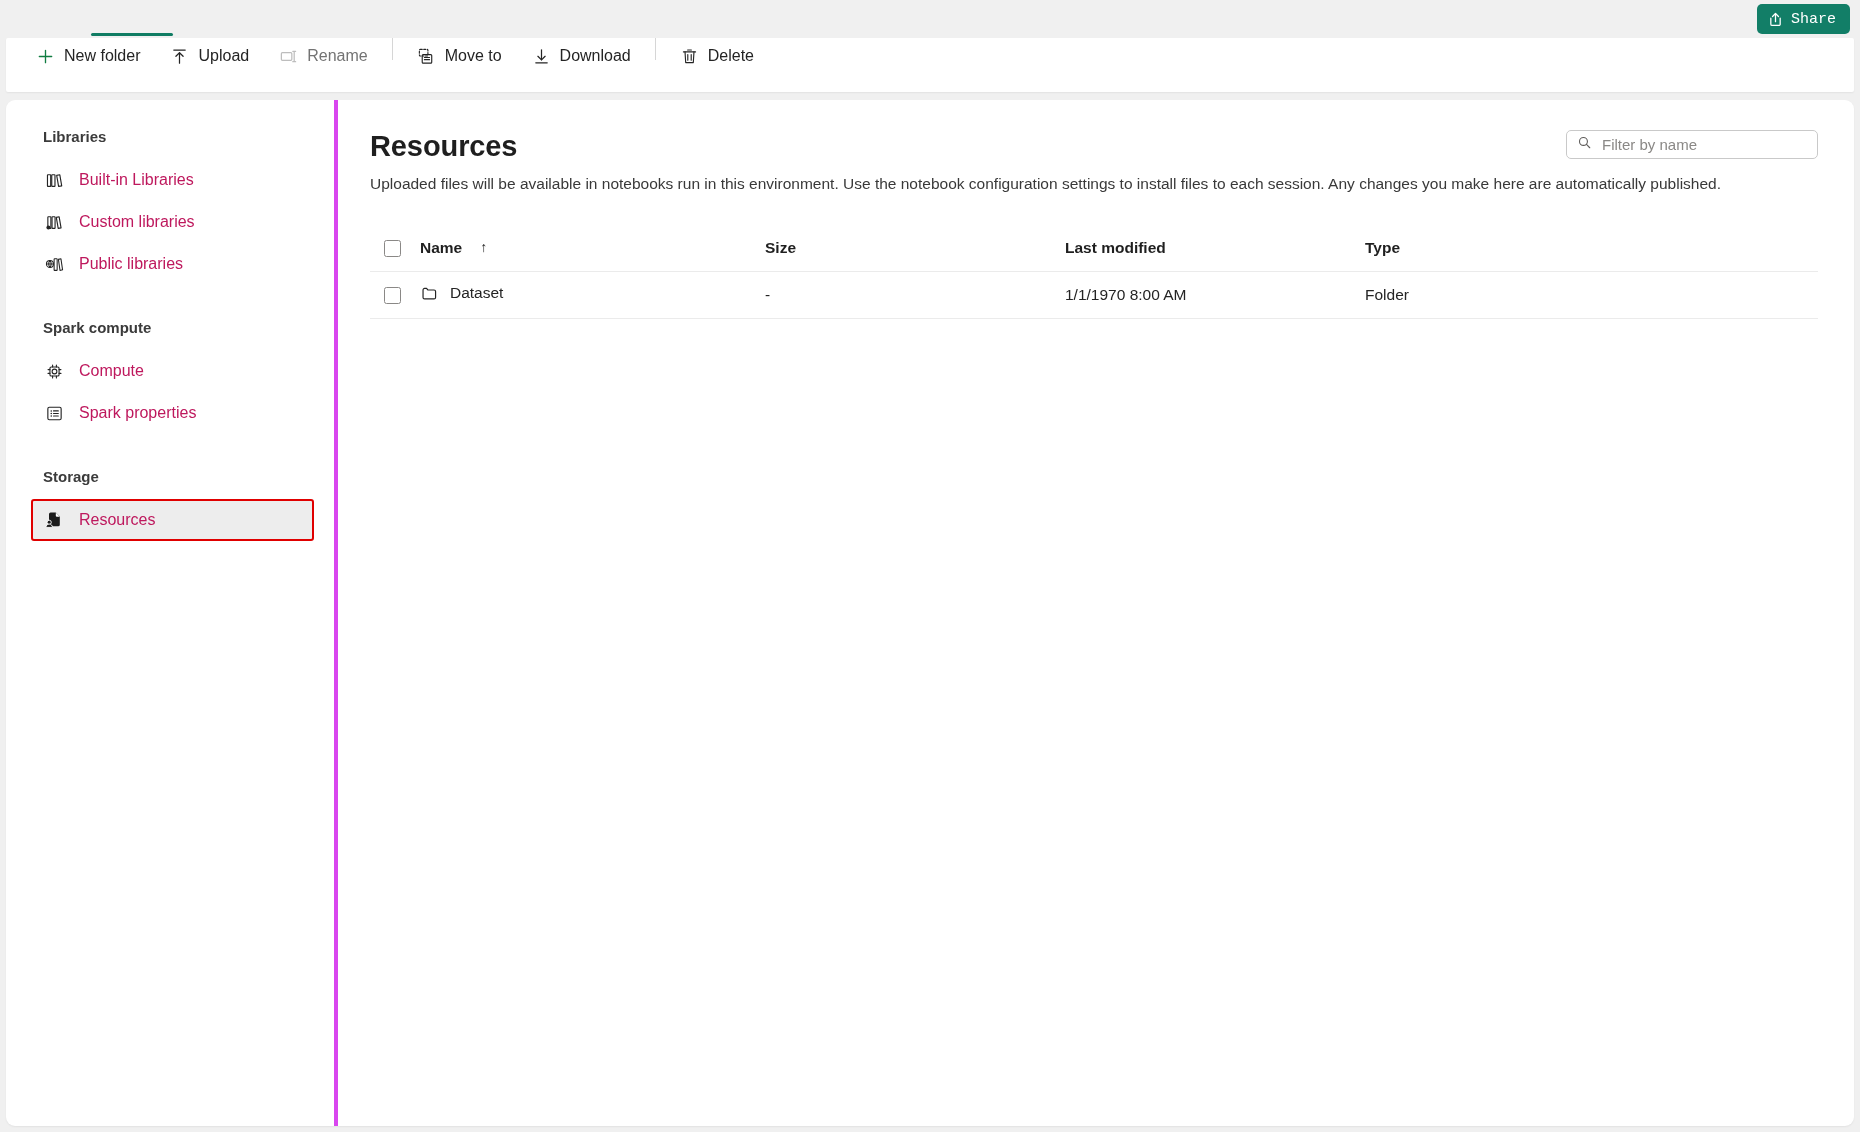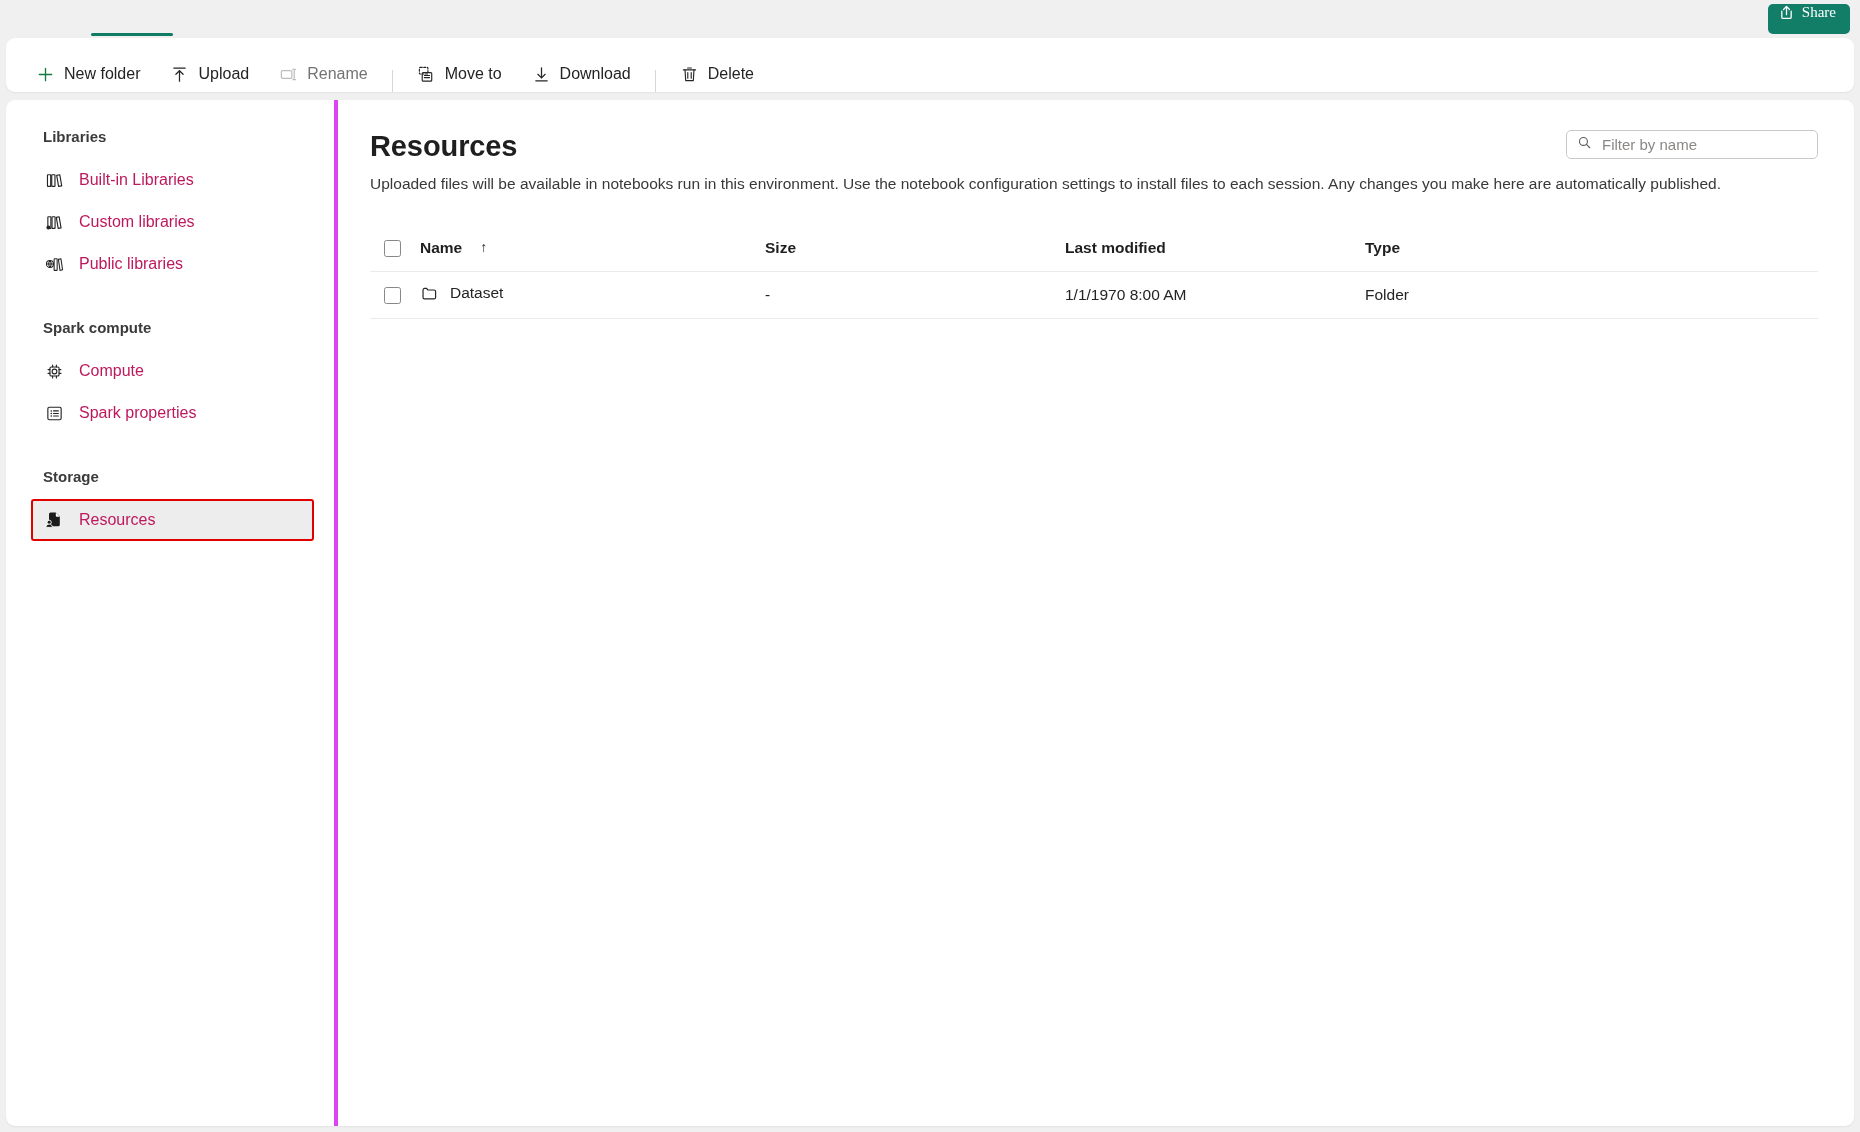--- a/index.html
+++ b/index.html
@@ -48,43 +48,43 @@
   }
 
   
   .share-btn {
     position: absolute;
     top: 4px;
     right: 10px;
     height: 30px;
     padding: 0 14px 0 10px;
     display: flex;
-    align-items: flex-start;
+    align-items: center;
     gap: 7px;
     background: #127e67;
     color: #ffffff;
     border: none;
     border-radius: 5px;
     font-size: 15px;
-    font-family: Liberation Serif, serif;
+    font-family: Liberation Mono, monospace;
     cursor: pointer;
   }
   .share-btn svg { display: block; }
 
   
   .commandbar {
     position: absolute;
     top: 38px;
     left: 6px;
     width: 1848px;
     height: 54px;
     background: #ffffff;
-    border-radius: 9px;
-    display: flex;
-    align-items: flex-end;
+    border-radius: 2px;
+    display: flex;
+    align-items: flex-start;
     padding-left: 18px;
     box-shadow: 0 1px 2px rgba(0,0,0,0.06);
   }
   .cmd {
     display: flex;
     align-items: center;
     gap: 9px;
     height: 36px;
     padding: 0 12px;
     margin-right: 6px;

